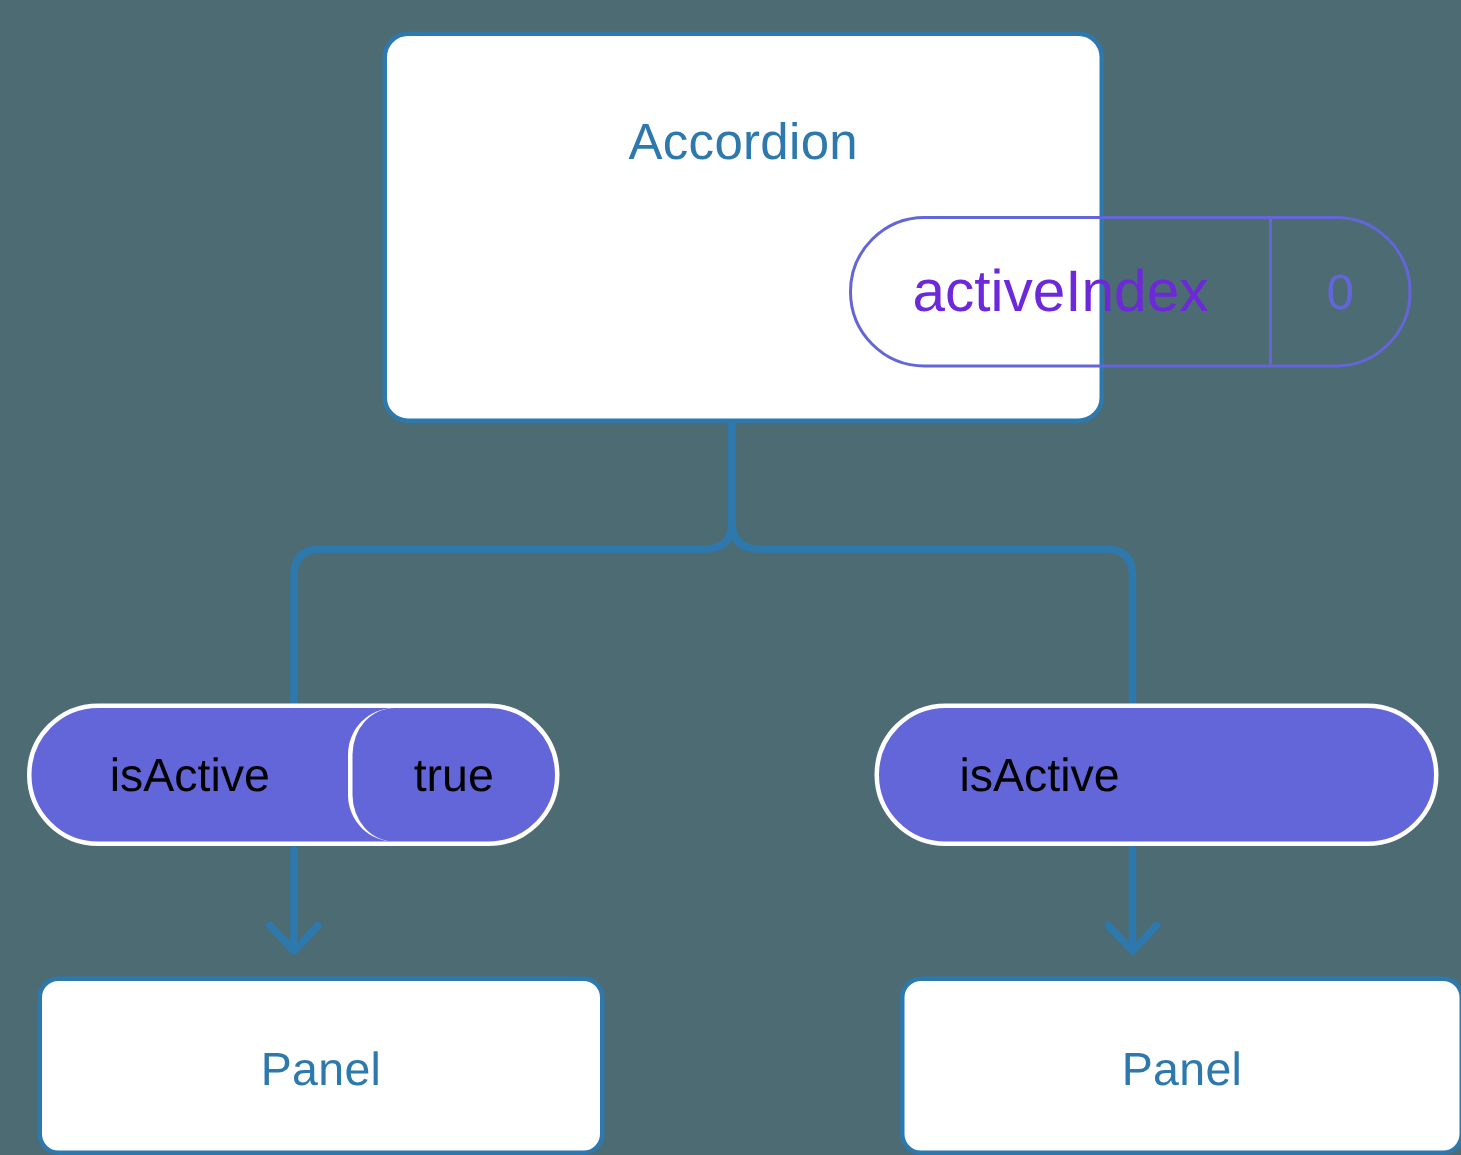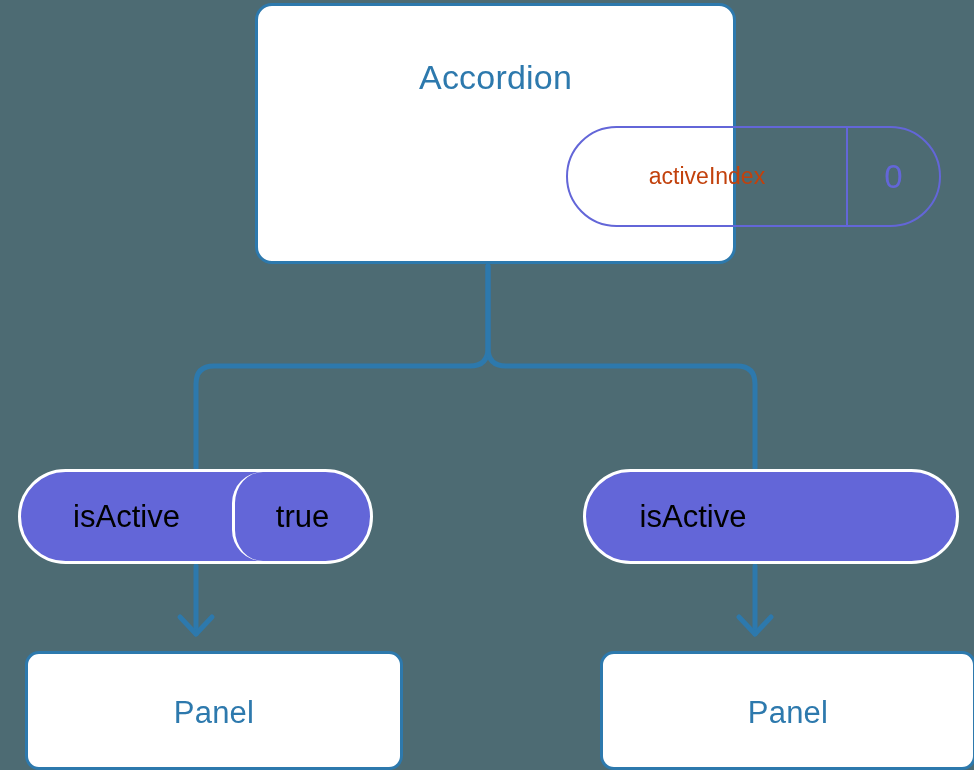--- a/index.html
+++ b/index.html
@@ -33,21 +33,21 @@
   
   .component-card {
     position: absolute;
     background: #ffffff;
     border: 3px solid #2d79ad;
     border-radius: 17px;
     box-sizing: border-box;
   }
   #accordion-card {
     left: 255px;
-    top: 3px;
+    top: 21px;
     width: 481px;
     height: 261px;
     padding-left: 24px;
   }
   .card-title {
     position: absolute;
     left: 0;
     right: 0;
     text-align: center;
     color: #2d79ad;
@@ -96,22 +96,22 @@
   #state-pill {
     left: 308px;
     top: 120px;
     width: 375px;
     height: 101px;
     border: 2px solid #6366d8;
     background: transparent;
   }
   #state-pill .pill-key {
     width: 278px;
-    color: #c2410c;
-    font-size: 23px;
+    color: #6d28d9;
+    font-size: 39px;
     text-align: right;
   }
   #state-pill .pill-value {
     flex: 1;
     border-left: 2px solid #6366d8;
     color: #6366d8;
     font-size: 33px;
   }
 
   

